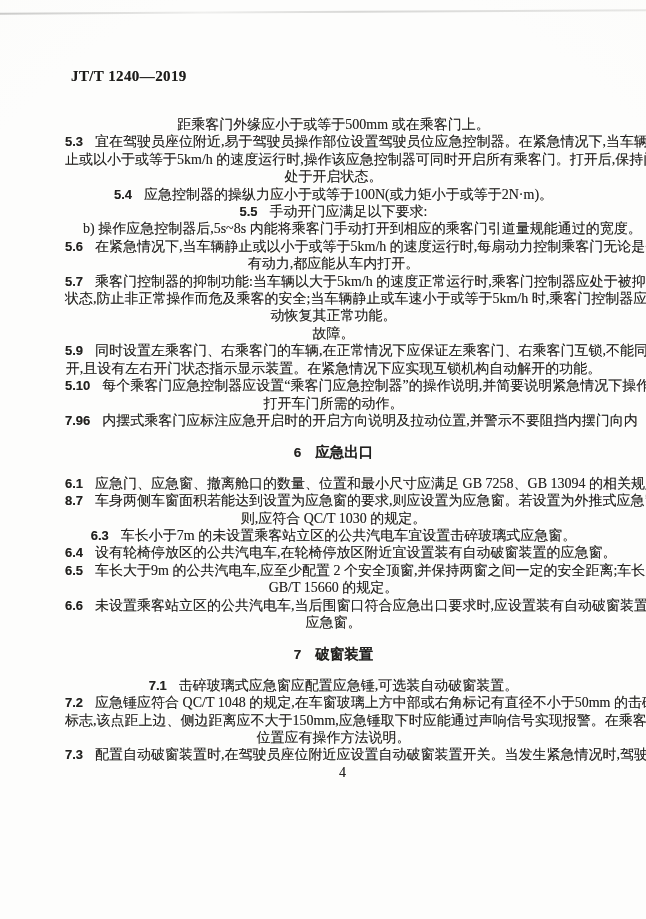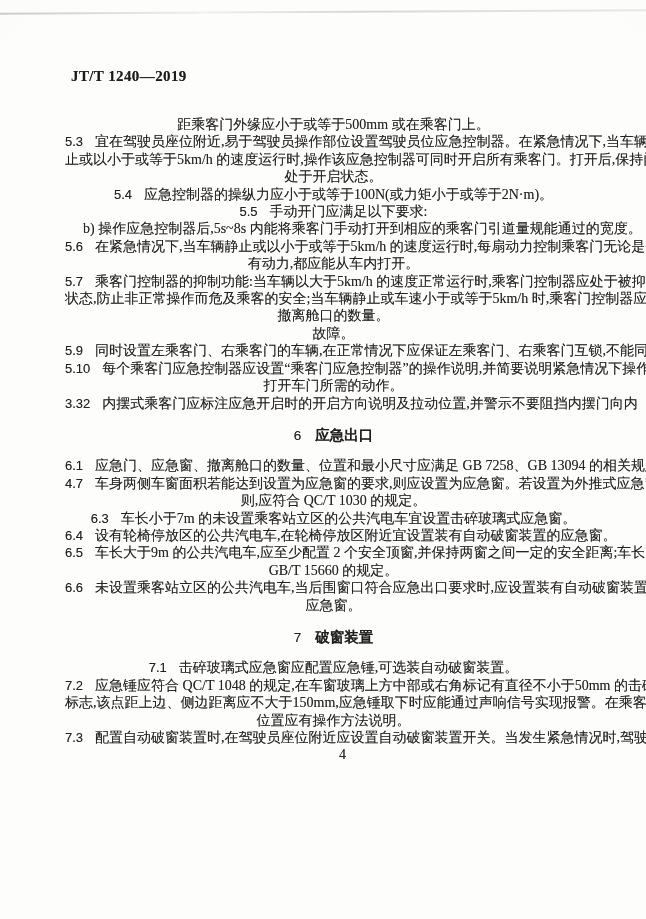--- a/index.html
+++ b/index.html
@@ -52,21 +52,21 @@
     line-height: 17.4px;
     color: #262422;
     text-shadow: 0 0 0.6px rgba(58,56,52,0.5);
     white-space: nowrap;
     text-align: center;
   }
   .line { min-height: 17.4px; }
   .line.indent { padding-left: 18px; }
   .clause-num {
     font-family: "Liberation Sans", "DejaVu Sans", sans-serif;
-    font-weight: 400;
+    font-weight: 700;
     font-size: 13px;
     margin-right: 12px;
     color: #232220;
   }
   .section-heading {
     margin: 15px 0 13px 0;
     font-family: "Liberation Sans", "DejaVu Sans", sans-serif;
     font-weight: 700;
     font-size: 14.5px;
     color: #201f1d;
@@ -95,29 +95,30 @@
       <div class="line"><span class="clause-num">5.3</span><span class="line-text">宜在驾驶员座位附近,易于驾驶员操作部位设置驾驶员位应急控制器。在紧急情况下,当车辆静</span></div>
       <div class="line"><span class="line-text">止或以小于或等于5km/h 的速度运行时,操作该应急控制器可同时开启所有乘客门。打开后,保持门</span></div>
       <div class="line"><span class="line-text">处于开启状态。</span></div>
       <div class="line"><span class="clause-num">5.4</span><span class="line-text">应急控制器的操纵力应小于或等于100N(或力矩小于或等于2N·m)。</span></div>
       <div class="line"><span class="clause-num">5.5</span><span class="line-text">手动开门应满足以下要求:</span></div>
       <div class="line indent"><span class="line-text">b) 操作应急控制器后,5s~8s 内能将乘客门手动打开到相应的乘客门引道量规能通过的宽度。</span></div>
       <div class="line"><span class="clause-num">5.6</span><span class="line-text">在紧急情况下,当车辆静止或以小于或等于5km/h 的速度运行时,每扇动力控制乘客门无论是否</span></div>
       <div class="line"><span class="line-text">有动力,都应能从车内打开。</span></div>
       <div class="line"><span class="clause-num">5.7</span><span class="line-text">乘客门控制器的抑制功能:当车辆以大于5km/h 的速度正常运行时,乘客门控制器应处于被抑制</span></div>
       <div class="line"><span class="line-text">状态,防止非正常操作而危及乘客的安全;当车辆静止或车速小于或等于5km/h 时,乘客门控制器应自</span></div>
-      <div class="line"><span class="line-text">撤离舱口的数量。</span></div>
+      <div class="line"><span class="line-text">动恢复其正常功能。</span></div>
       <div class="line"><span class="line-text">故障。</span></div>
       <div class="line"><span class="clause-num">5.9</span><span class="line-text">同时设置左乘客门、右乘客门的车辆,在正常情况下应保证左乘客门、右乘客门互锁,不能同时打</span></div>
+      <div class="line"><span class="line-text">开,且设有左右开门状态指示显示装置。在紧急情况下应实现互锁机构自动解开的功能。</span></div>
       <div class="line"><span class="clause-num">5.10</span><span class="line-text">每个乘客门应急控制器应设置“乘客门应急控制器”的操作说明,并简要说明紧急情况下操作和</span></div>
       <div class="line"><span class="line-text">打开车门所需的动作。</span></div>
-      <div class="line"><span class="clause-num">3.32</span><span class="line-text">内摆式乘客门应标注应急开启时的开启方向说明及拉动位置,并警示不要阻挡内摆门向内</span></div>
+      <div class="line"><span class="clause-num">7.96</span><span class="line-text">内摆式乘客门应标注应急开启时的开启方向说明及拉动位置,并警示不要阻挡内摆门向内</span></div>
       <div class="section-heading"><span class="clause-num">6</span><span class="section-title">应急出口</span></div>
       <div class="line"><span class="clause-num">6.1</span><span class="line-text">应急门、应急窗、撤离舱口的数量、位置和最小尺寸应满足 GB 7258、GB 13094 的相关规定。</span></div>
-      <div class="line"><span class="clause-num">4.7</span><span class="line-text">车身两侧车窗面积若能达到设置为应急窗的要求,则应设置为应急窗。若设置为外推式应急窗</span></div>
+      <div class="line"><span class="clause-num">8.7</span><span class="line-text">车身两侧车窗面积若能达到设置为应急窗的要求,则应设置为应急窗。若设置为外推式应急窗</span></div>
       <div class="line"><span class="line-text">则,应符合 QC/T 1030 的规定。</span></div>
       <div class="line"><span class="clause-num">6.3</span><span class="line-text">车长小于7m 的未设置乘客站立区的公共汽电车宜设置击碎玻璃式应急窗。</span></div>
       <div class="line"><span class="clause-num">6.4</span><span class="line-text">设有轮椅停放区的公共汽电车,在轮椅停放区附近宜设置装有自动破窗装置的应急窗。</span></div>
       <div class="line"><span class="clause-num">6.5</span><span class="line-text">车长大于9m 的公共汽电车,应至少配置 2 个安全顶窗,并保持两窗之间一定的安全距离;车长大</span></div>
       <div class="line"><span class="line-text">GB/T 15660 的规定。</span></div>
       <div class="line"><span class="clause-num">6.6</span><span class="line-text">未设置乘客站立区的公共汽电车,当后围窗口符合应急出口要求时,应设置装有自动破窗装置的</span></div>
       <div class="line"><span class="line-text">应急窗。</span></div>
       <div class="section-heading"><span class="clause-num">7</span><span class="section-title">破窗装置</span></div>
       <div class="line"><span class="clause-num">7.1</span><span class="line-text">击碎玻璃式应急窗应配置应急锤,可选装自动破窗装置。</span></div>
       <div class="line"><span class="clause-num">7.2</span><span class="line-text">应急锤应符合 QC/T 1048 的规定,在车窗玻璃上方中部或右角标记有直径不小于50mm 的击破点</span></div>

